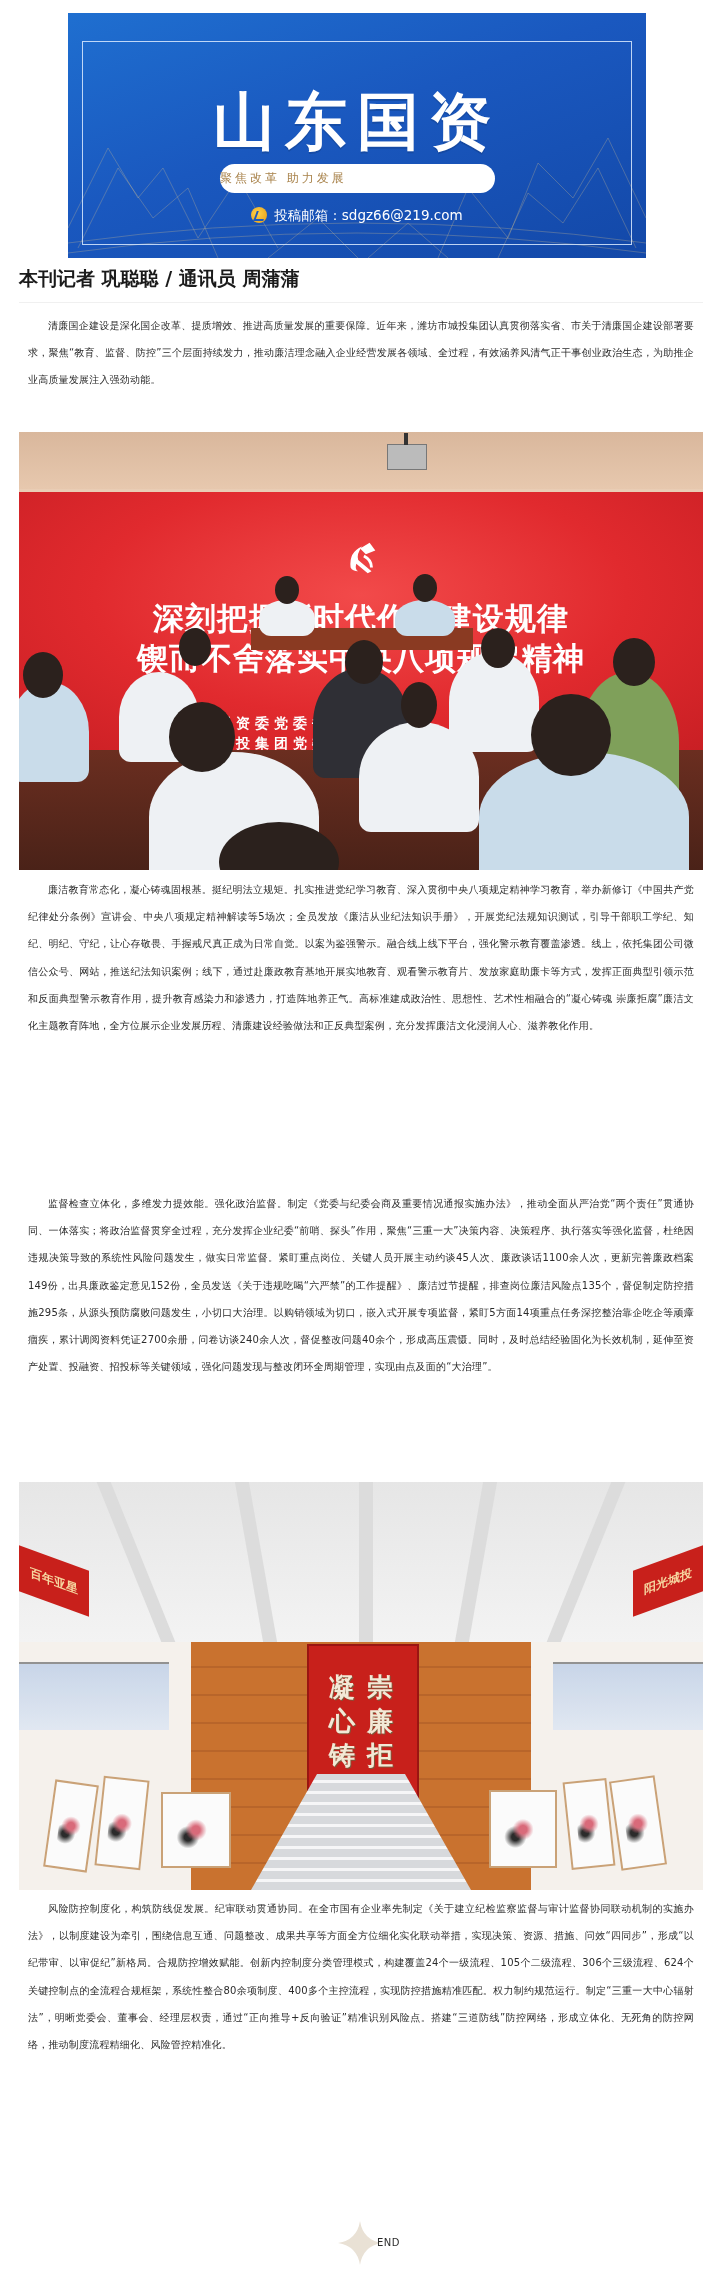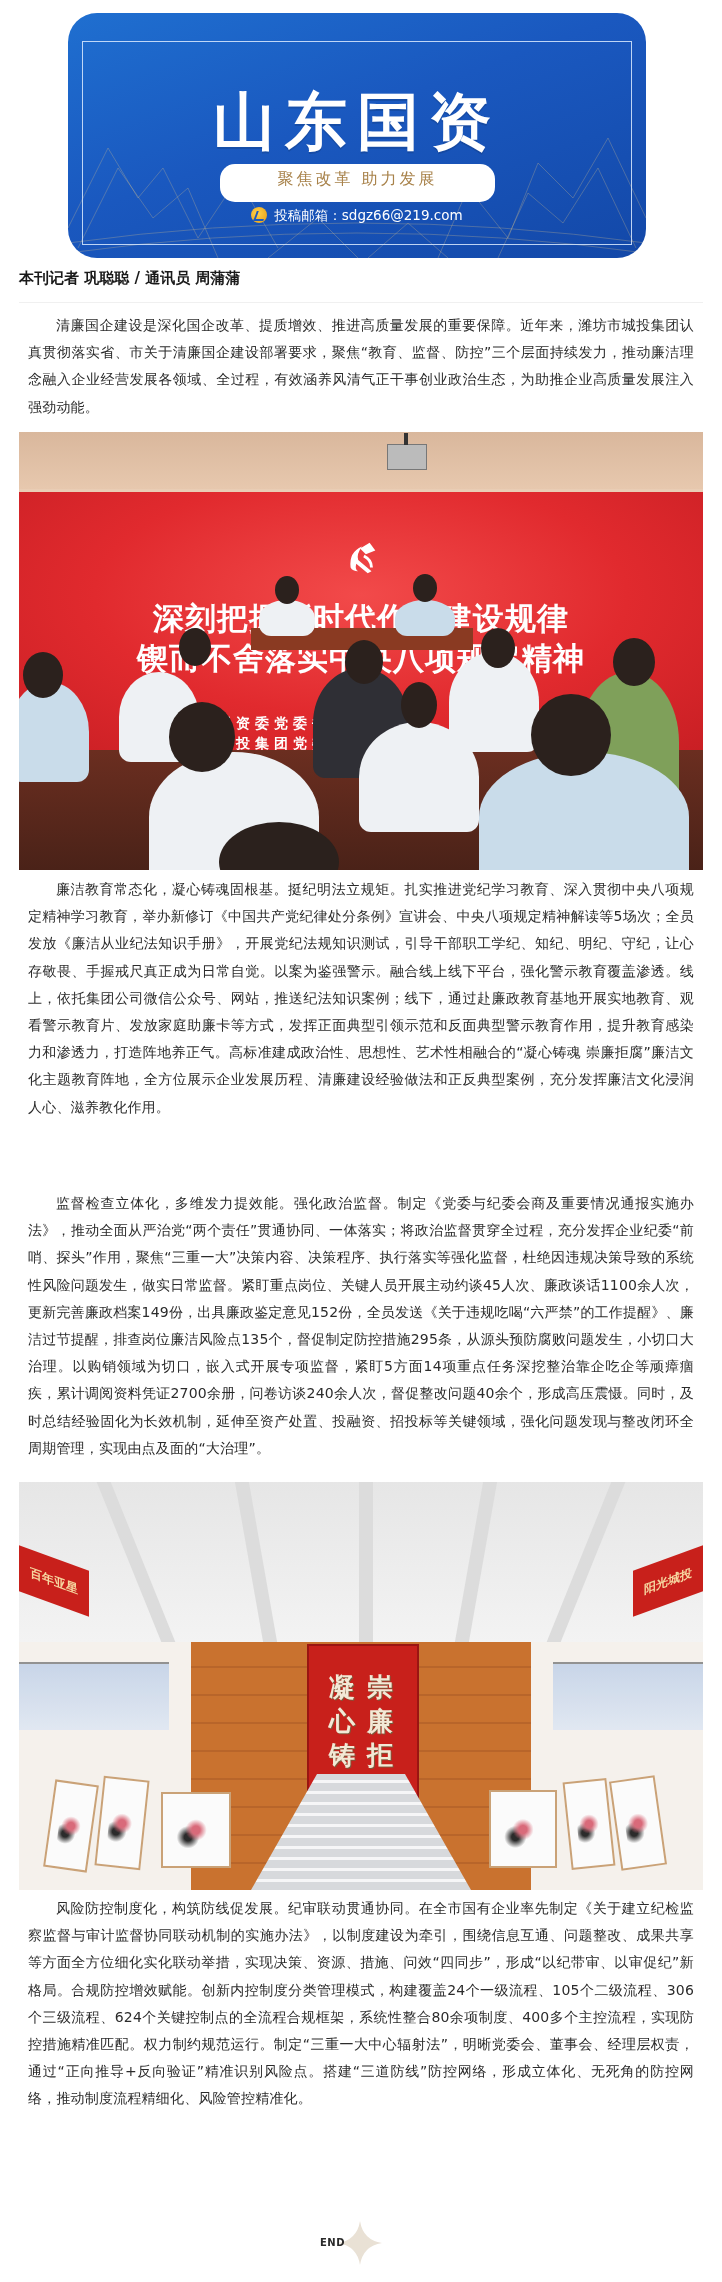--- a/index.html
+++ b/index.html
@@ -1,46 +1,46 @@
 <!DOCTYPE html>
 <html><head>
 <meta charset="utf-8">
 <style>
   html, body { margin:0; padding:0; background:#ffffff; }
   body { width:722px; height:2282px; position:relative; overflow:hidden;
          font-family:"DejaVu Sans","Liberation Sans",sans-serif; color:#222; }
 
   
   .banner { position:absolute; left:68px; top:13px; width:578px; height:245px;
-            background:linear-gradient(160deg,#1f6fd0 0%,#1a58bf 45%,#1348a8 100%); overflow:hidden;border-radius:29px; }
+            background:linear-gradient(160deg,#1f6fd0 0%,#1a58bf 45%,#1348a8 100%); overflow:hidden; }
   .banner-frame { position:absolute; left:14px; top:28px; right:14px; bottom:13px;
                   border:1.5px solid rgba(220,235,255,0.85); }
   .banner-mountains { position:absolute; left:0; bottom:0; width:100%; height:150px; }
   .banner-title { position:absolute; left:0; right:0; top:74px; text-align:center;
                   color:#fff; font-family:"DejaVu Sans",sans-serif; font-weight:bold;
                   font-size:62px; letter-spacing:10px; line-height:70px;
                   text-shadow:0 2px 0 rgba(0,0,0,0.12); }
-  .banner-pill { position:absolute; left:152px; top:151px; width:275px; height:38px;
-                 background:#fff; border-radius:15px; text-align:center;
-                 color:#a8824a; font-size:16px; line-height:29px; letter-spacing:3px; }
+  .banner-pill { position:absolute; left:152px; top:151px; width:275px; height:29px;
+                 background:#fff; border-radius:15px; text-align:left;
+                 color:#a8824a; font-size:12px; line-height:29px; letter-spacing:3px; }
   .banner-email { position:absolute; left:0; right:0; top:192px; text-align:center;
                   color:#fff; font-size:13.5px; line-height:20px; }
   .banner-email .logo { display:inline-block; width:16px; height:16px; border-radius:50%;
                         background:radial-gradient(circle at 40% 40%,#ffd24a,#e39a14);
                         vertical-align:-3px; margin-right:7px; position:relative; }
   .banner-email .logo::after { content:""; position:absolute; left:4px; top:4px; width:8px; height:8px;
                                border-left:2px solid #1a58bf; border-bottom:2px solid #1a58bf; transform:skewX(-20deg); }
 
   
-  .byline { position:absolute; left:19px; top:266px; font-size:15px; font-weight:bold;
+  .byline { position:absolute; left:19px; top:266px; font-size:19px; font-weight:bold;
             color:#1a1a1a; line-height:24px; }
   .divider { position:absolute; left:19px; right:19px; top:302px; height:1px; background:#f0f0f0; }
 
   
-  .para { position:absolute; left:28px; width:666px; font-size:14px; line-height:27.2px;
+  .para { position:absolute; left:28px; width:666px; font-size:10px; line-height:27.2px;
           color:#2b2b2b; text-align:justify; text-indent:2em; margin:0; letter-spacing:0.2px; }
   #p1 { top:312px; }
   #p2 { top:876px; }
   #p3 { top:1166px;margin-top:24px; }
   #p4 { top:1895px; }
 
   
   .photo { position:absolute; left:19px; width:684px; overflow:hidden; }
   #photo1 { top:432px; height:438px; background:#e9cdb5; }
   .p1-ceiling { position:absolute; left:0; top:0; width:100%; height:57px;
@@ -90,22 +90,22 @@
                clip-path:polygon(30% 0,70% 0,100% 100%,0 100%); }
   .p2-balcony { position:absolute; top:180px; height:66px; background:linear-gradient(#c4d3e8,#dfe7f3);
                 border-top:2px solid #888; opacity:0.9; }
   .p2-art { position:absolute; background:#fbfbfb; border:2px solid #caa277; }
   .p2-art i { position:absolute; left:20%; top:25%; width:60%; height:50%;
               background:radial-gradient(circle,#d96a7a 0 15%,transparent 40%),
                          radial-gradient(circle at 30% 70%,#2b2b2b 0 10%,transparent 30%); }
 
   
   .end-mark { position:absolute; left:336px; top:2219px; width:48px; height:48px; }
-  .end-text { position:absolute; left:320px; top:2233px; width:48px; text-align:left;
-              font-size:10px; font-weight:bold; color:#2a2a2a; line-height:20px; letter-spacing:0.5px; }
+  .end-text { position:absolute; left:352px; top:2233px; width:48px; text-align:right;
+              font-size:10px; font-weight:normal; color:#2a2a2a; line-height:20px; letter-spacing:0.5px; }
 </style>
 </head>
 <body>
 
 <div class="banner">
   <svg class="banner-mountains" viewBox="0 0 578 150" preserveAspectRatio="none">
     <g fill="none" stroke="rgba(230,200,140,0.35)" stroke-width="0.8">
       <path d="M0 120 L40 40 L70 90 L95 60 L130 130 L170 70 L210 140"></path>
       <path d="M10 140 L50 60 L85 110 L120 80 L150 150"></path>
       <path d="M578 110 L540 30 L505 90 L470 55 L440 130 L400 80 L370 150"></path>

